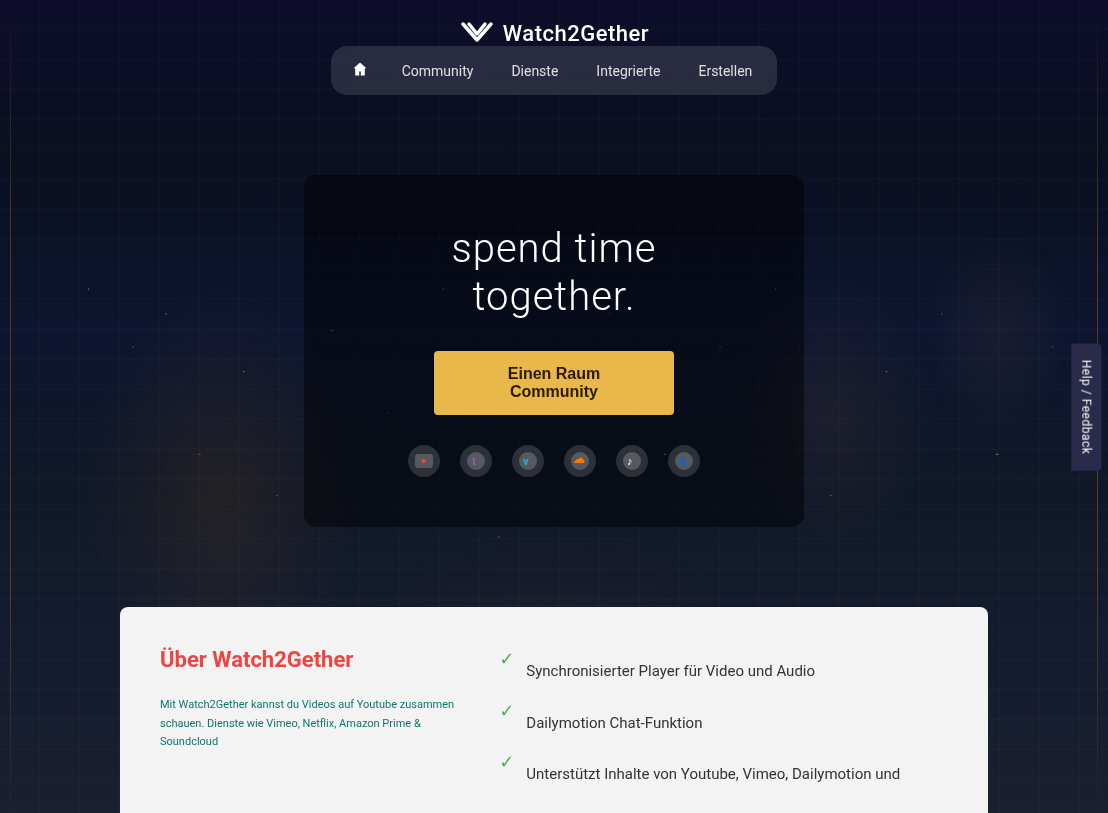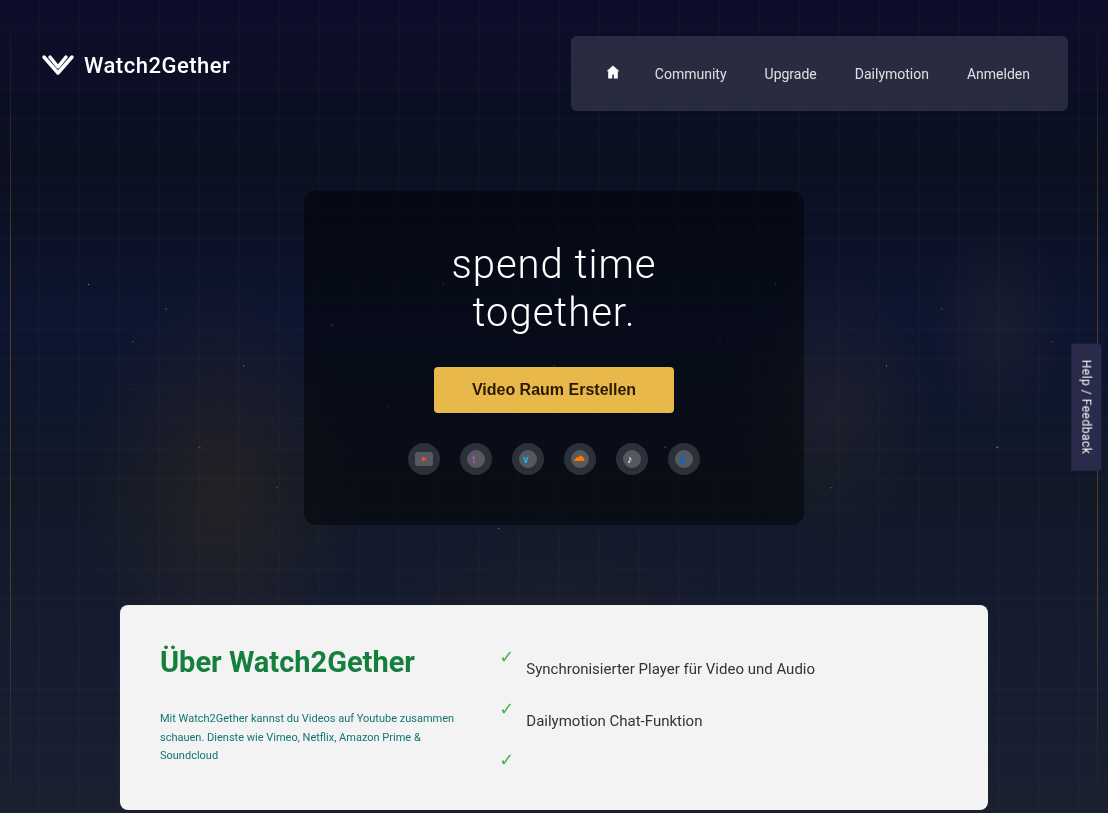--- a/index.html
+++ b/index.html
@@ -124,20 +124,21 @@
     }
 
     
     .navbar {
       position: relative;
       z-index: 100;
       display: flex;
       align-items: center;
       justify-content: space-between;
       padding: 20px 40px;
+      flex-direction: column;
     }
 
     .logo {
       display: flex;
       align-items: center;
       gap: 8px;
     }
 
     .logo-icon {
       width: 36px;
@@ -149,24 +150,23 @@
       font-size: 22px;
       font-weight: 500;
       letter-spacing: 0.5px;
     }
 
     .nav-links {
       display: flex;
       align-items: center;
       background: rgba(255,255,255,0.12);
       backdrop-filter: blur(10px);
-      border-radius: 6px;
-      padding: 20px;
+      border-radius: 16px;
+      padding: 7px;
       gap: 2px;
-      margin-top: 16px;
     }
 
     .nav-item {
       padding: 8px 18px;
       color: rgba(255,255,255,0.85);
       font-size: 14px;
       border-radius: 4px;
       cursor: pointer;
       transition: background 0.2s;
       white-space: nowrap;
@@ -255,24 +255,24 @@
       display: flex;
       gap: 40px;
     }
 
     .info-left {
       flex: 1;
       min-width: 200px;
     }
 
     .info-title {
-      font-size: 29px;
+      font-size: 22px;
       font-weight: 700;
-      color: #15803d;
-      margin-bottom: 31px;
+      color: #ef4444;
+      margin-bottom: 24px;
     }
 
     .info-text {
       font-size: 11px;
       color: #0f766e;
       line-height: 1.7;
     }
 
     .info-right {
       flex: 1.5;
@@ -337,30 +337,30 @@
       <span class="logo-text">Watch2Gether</span>
     </div>
 
     <div class="nav-links">
       <div class="nav-item home">
         <svg width="16" height="16" viewBox="0 0 20 20" fill="white" xmlns="http://www.w3.org/2000/svg">
           <path d="M10 2L2 9h2v9h5v-5h2v5h5V9h2L10 2z"></path>
         </svg>
       </div>
       <div class="nav-item">Community</div>
-      <div class="nav-item">Upgrade</div>
-      <div class="nav-item">Dailymotion</div>
-      <div class="nav-item">Anmelden</div>
+      <div class="nav-item">Dienste</div>
+      <div class="nav-item">Integrierte</div>
+      <div class="nav-item">Erstellen</div>
     </div>
   </nav>
 
   <div class="hero">
     <div class="hero-card">
       <h1 class="hero-title">spend time together.</h1>
-      <button class="cta-button">Video Raum Erstellen</button>
+      <button class="cta-button">Einen Raum Community</button>
       <div class="service-icons">
         <div class="service-icon youtube">
           <svg width="18" height="14" viewBox="0 0 18 14" fill="none" xmlns="http://www.w3.org/2000/svg">
             <rect width="18" height="14" rx="3" fill="rgba(255,255,255,0.2)"></rect>
             <path d="M7 4.5L12 7L7 9.5V4.5Z" fill="#ff4444"></path>
           </svg>
         </div>
         <div class="service-icon twitch">
           <svg width="18" height="18" viewBox="0 0 18 18" fill="none" xmlns="http://www.w3.org/2000/svg">
             <rect width="18" height="18" rx="9" fill="rgba(255,255,255,0.2)"></rect>
@@ -404,19 +404,20 @@
       <div class="feature-item">
         <span class="check-icon">✓</span>
         <span class="feature-text">Synchronisierter Player für Video und Audio</span>
       </div>
       <div class="feature-item">
         <span class="check-icon">✓</span>
         <span class="feature-text">Dailymotion Chat-Funktion</span>
       </div>
       <div class="feature-item">
         <span class="check-icon">✓</span>
+        <span class="feature-text">Unterstützt Inhalte von Youtube, Vimeo, Dailymotion und</span>
       </div>
     </div>
   </div>
 
 </div>
 
 <div class="feedback-tab">Help / Feedback</div>
 
 </body></html>

